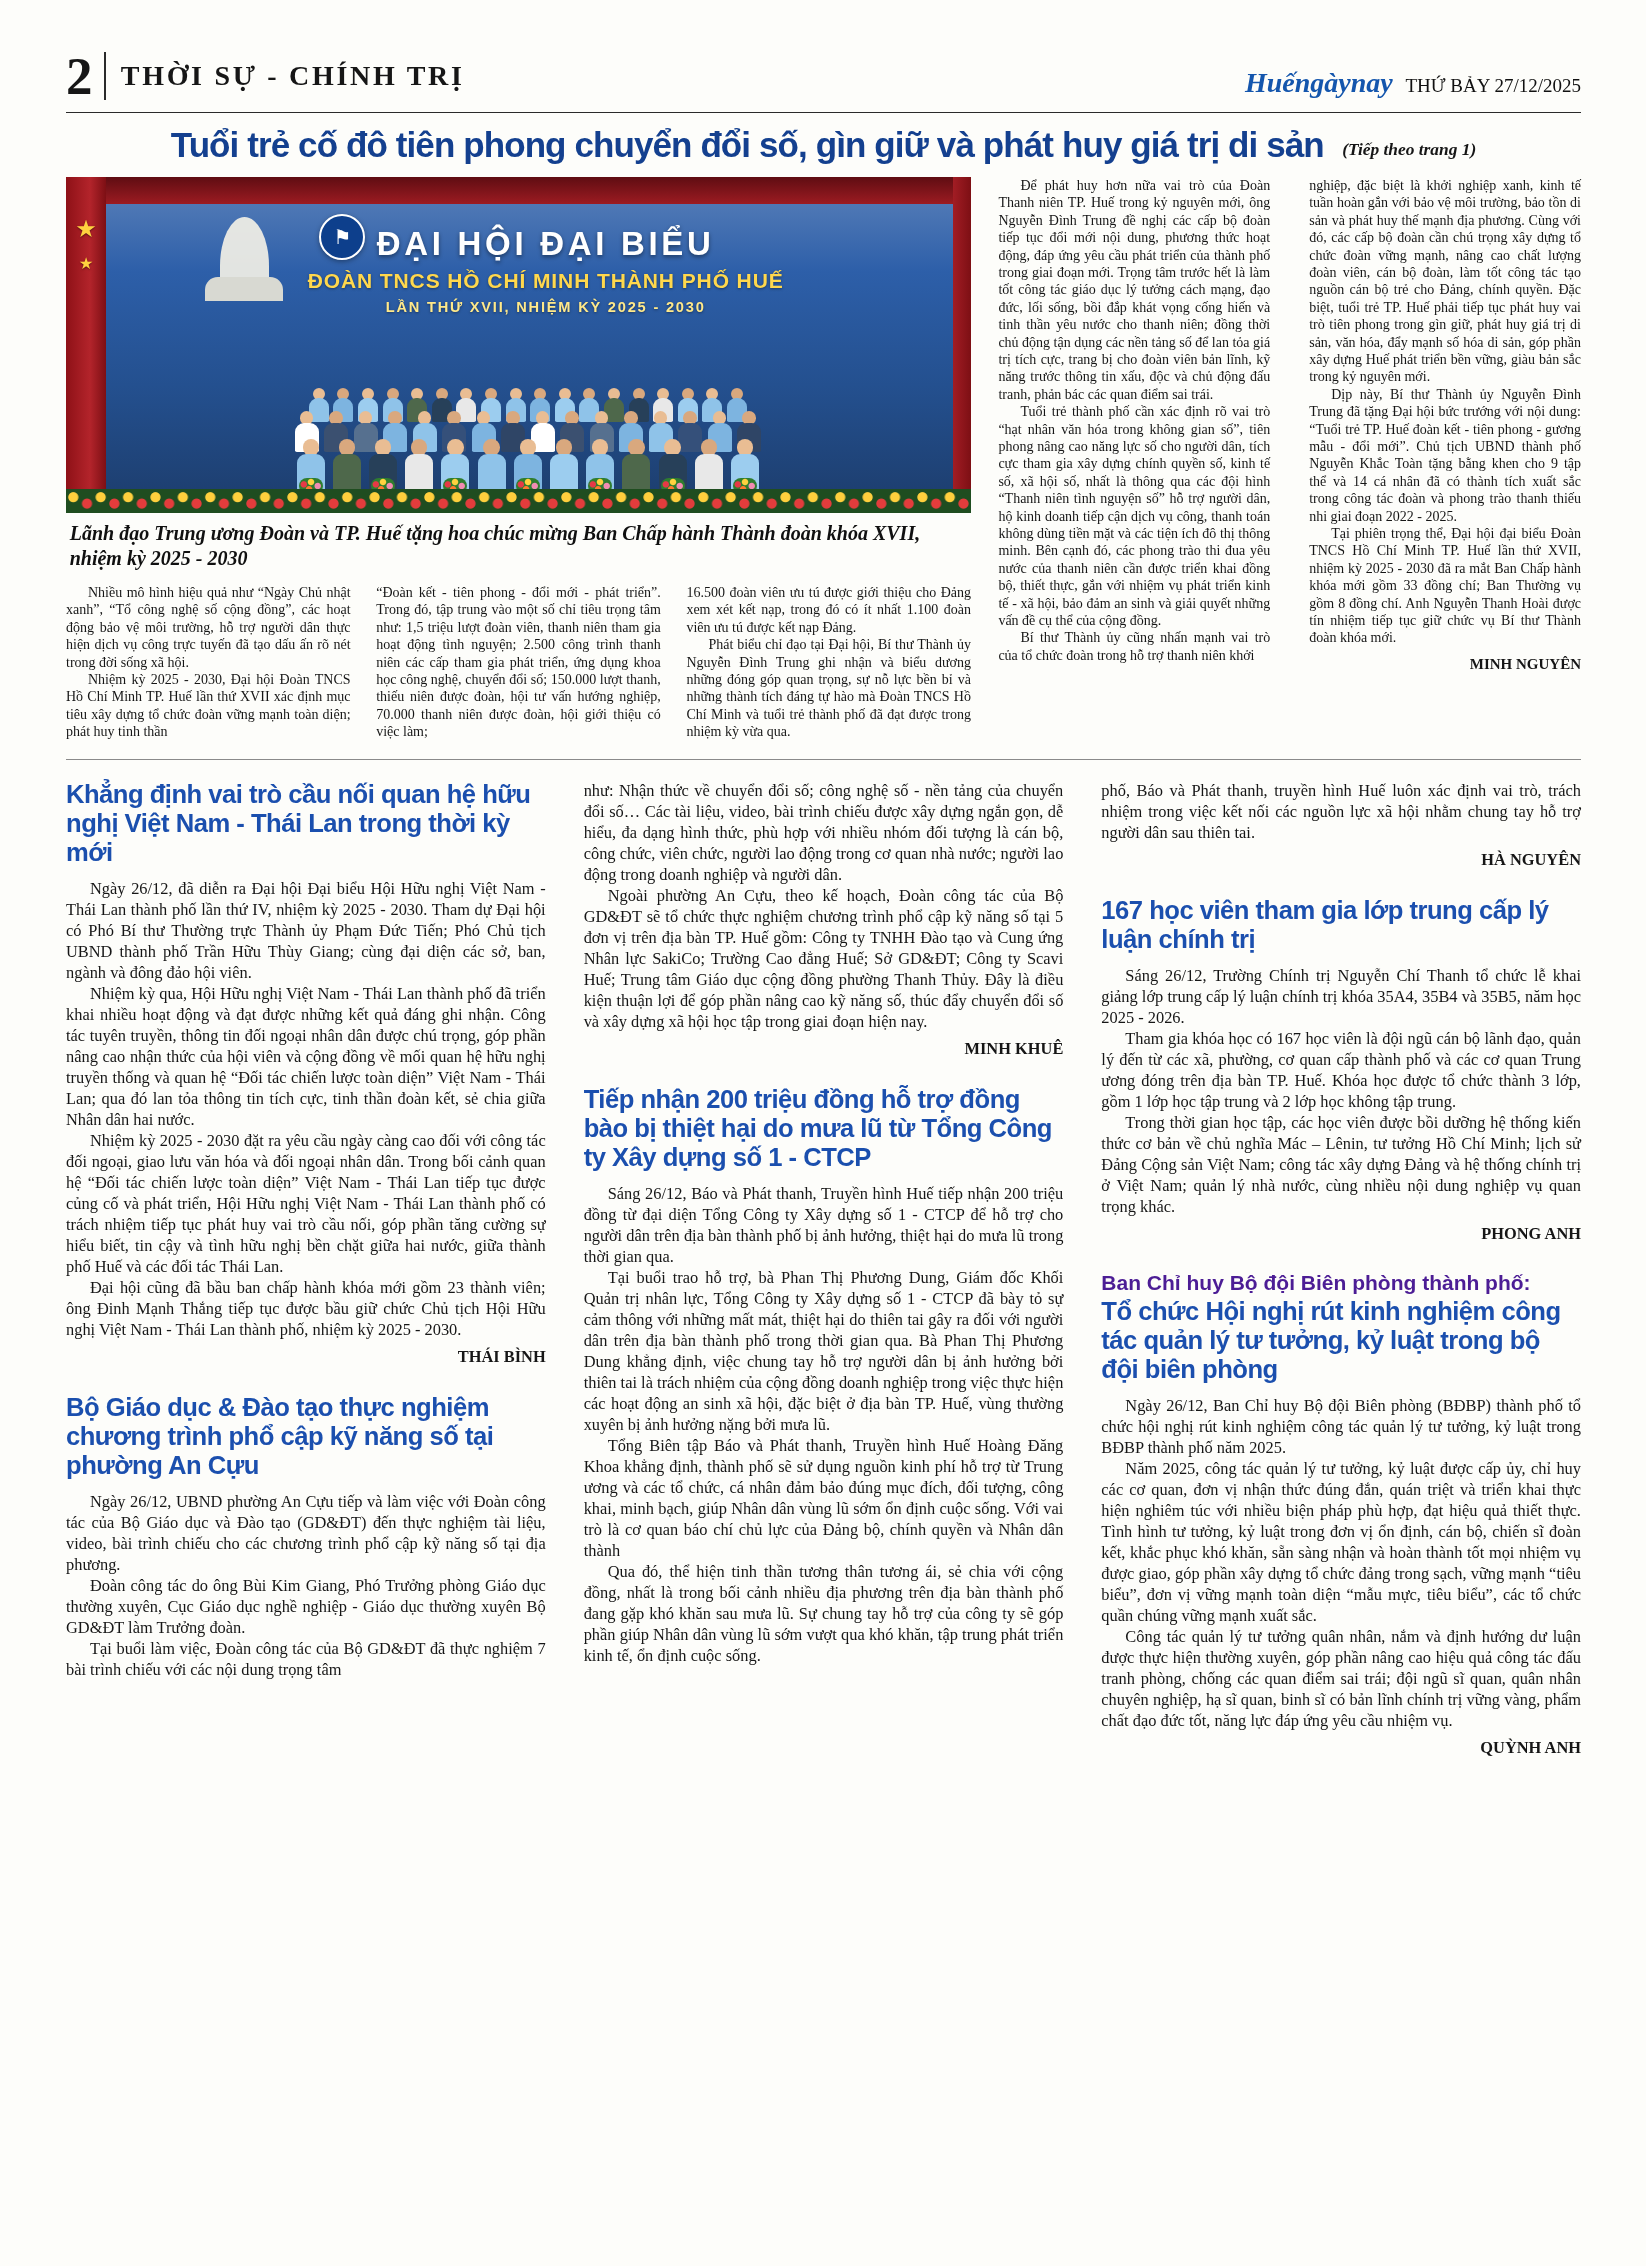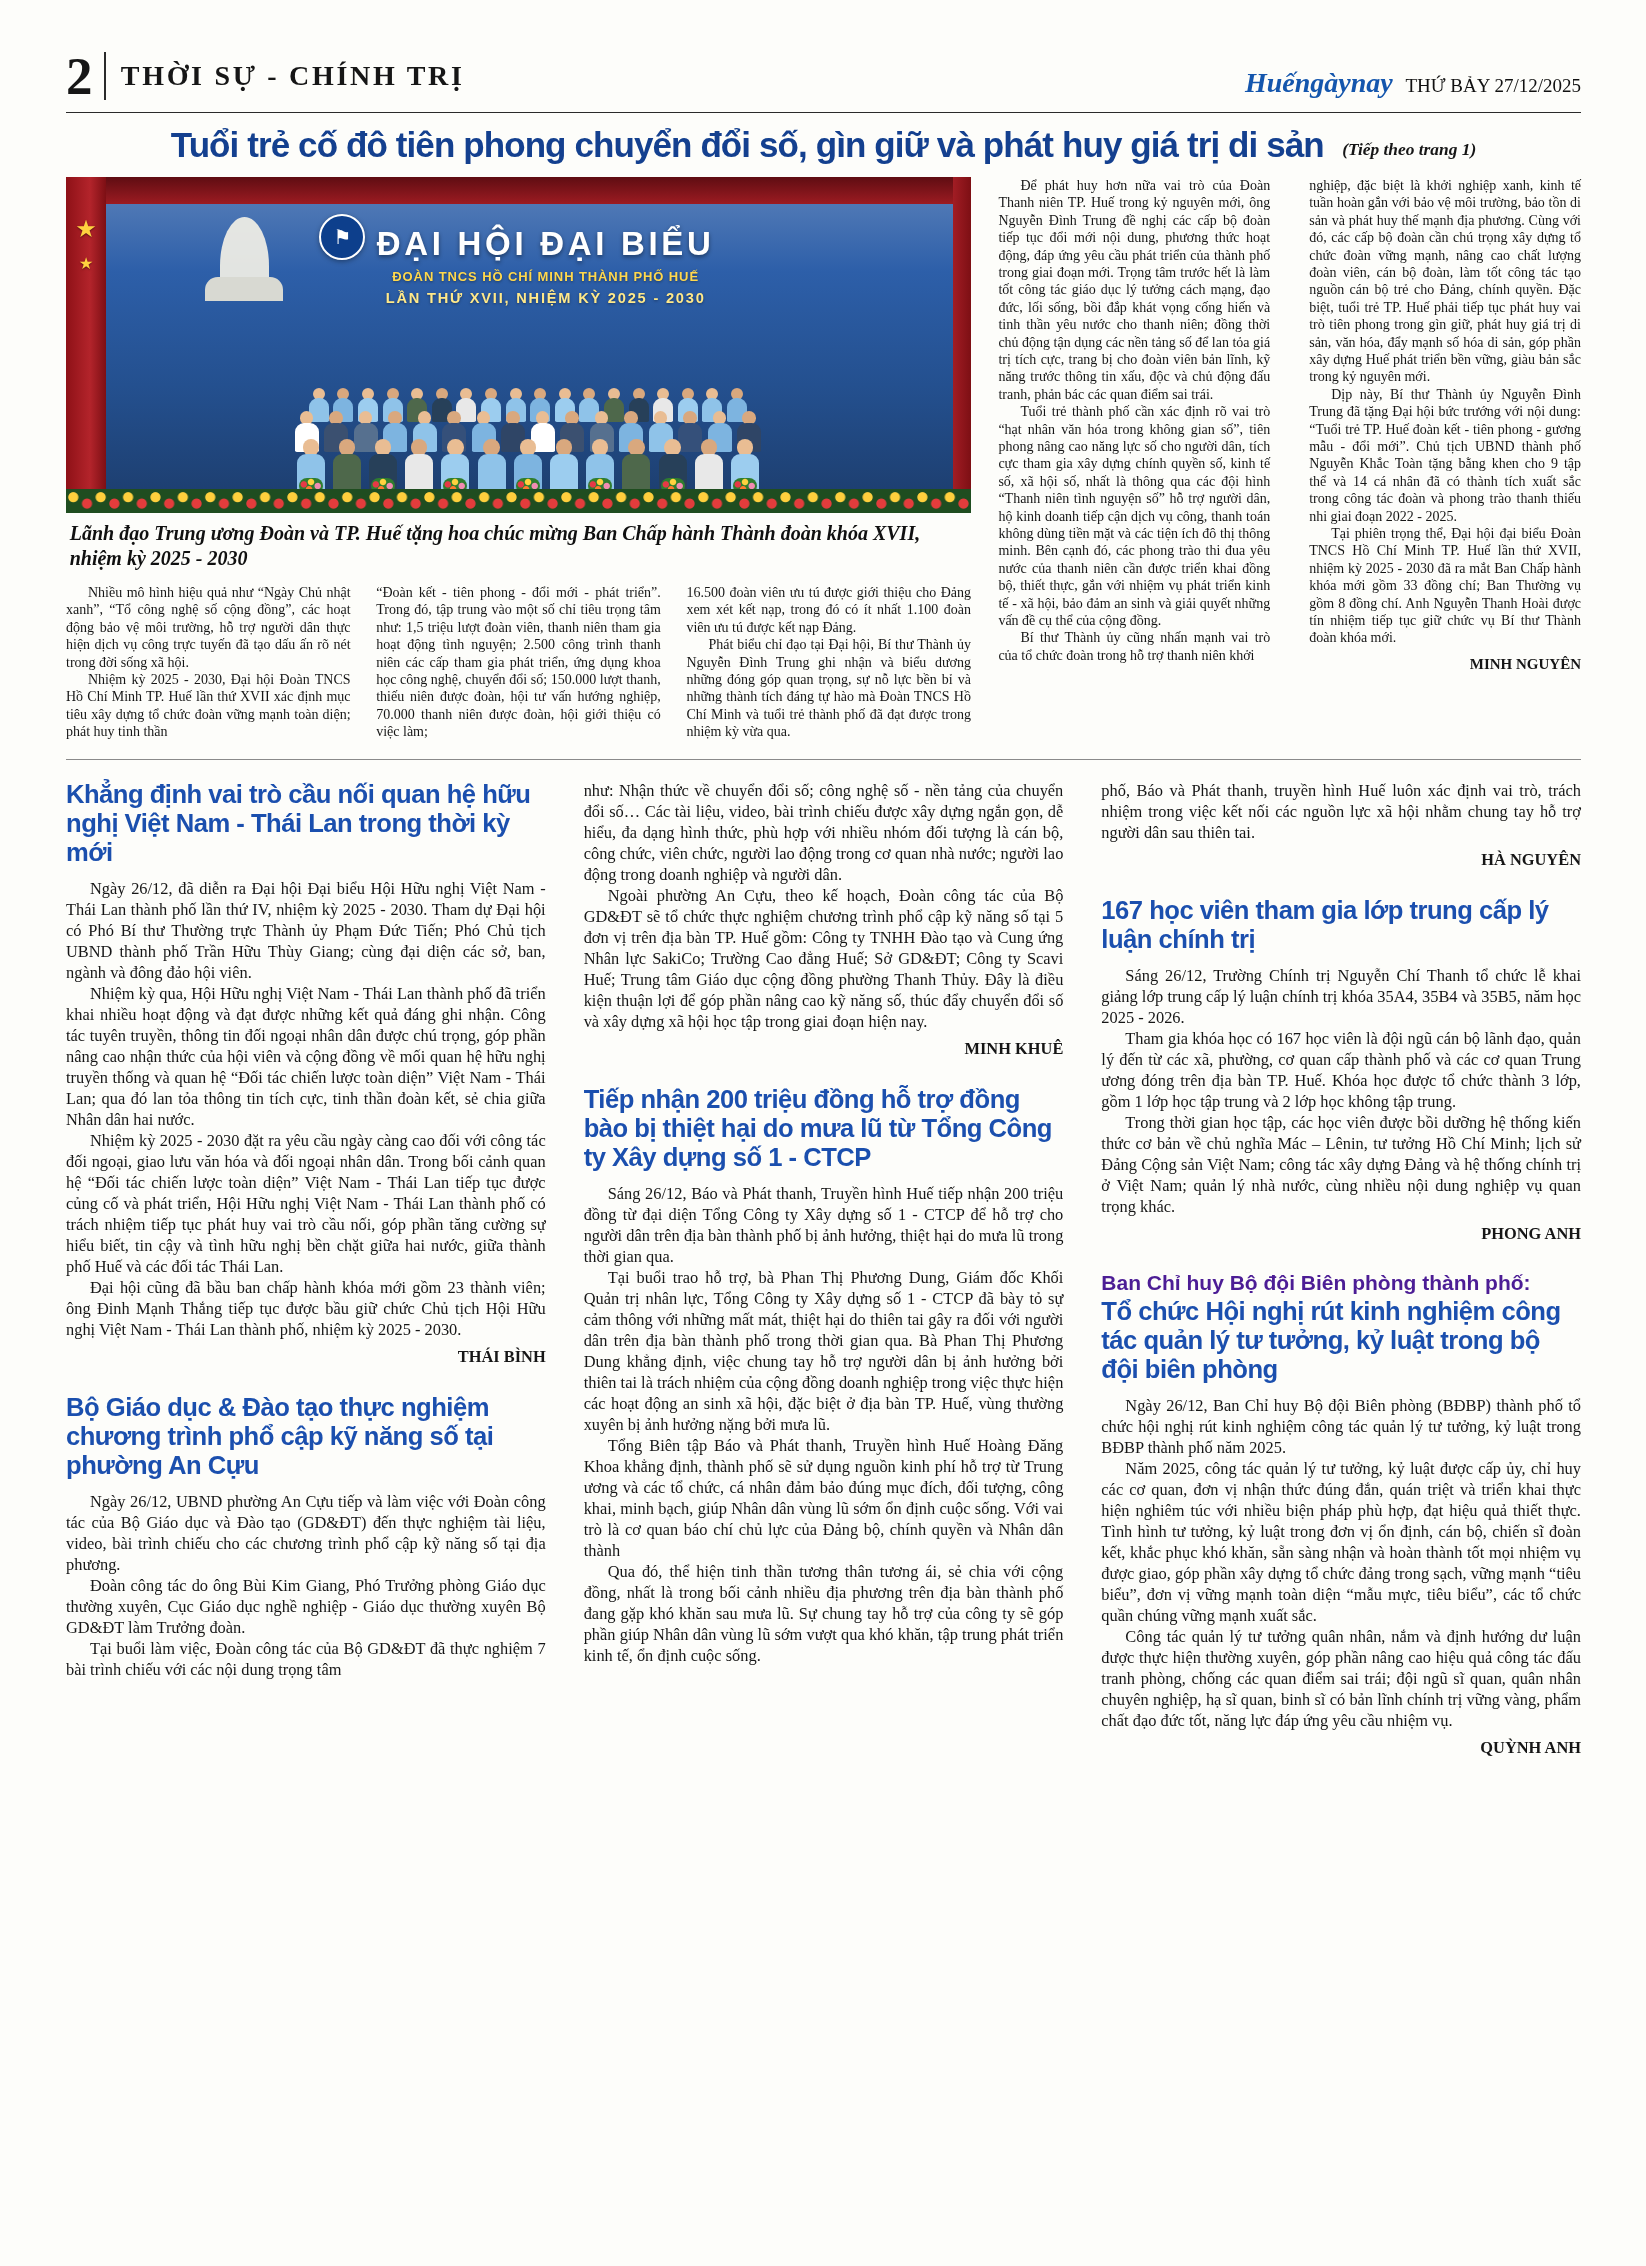--- a/index.html
+++ b/index.html
@@ -57,21 +57,21 @@
   .statue{position:absolute;top:40px;left:17%;width:49px;height:79px;z-index:1;opacity:.92;
     background:#f2f0e6;border-radius:50% 50% 9.1px 9.1px / 62% 62% 9.1px 9.1px;}
   .statue:after{content:"";position:absolute;bottom:-5.5px;left:-14.6px;right:-14.6px;height:24px;
     background:#e7e4d6;border-radius:12.8px 12.8px 0 0;}
   .emblem{position:absolute;top:37px;left:28%;width:42px;height:42px;border-radius:50%;z-index:2;
     background:#0d3f8c;border:2.7px solid #ffffff;display:flex;align-items:center;justify-content:center;
     color:#fff;font-size:20px;box-shadow:0 1.8px 5.5px rgba(0,0,0,.35);}
   .banner{position:absolute;top:48px;left:20%;width:66%;text-align:center;z-index:2;}
   .banner .b1{font-family:"Liberation Sans",sans-serif;font-weight:bold;font-size:33px;color:#ffffff;
     letter-spacing:3.7px;text-shadow:0 1.8px 4.6px rgba(0,0,0,.45);}
-  .banner .b2{font-family:"Liberation Sans",sans-serif;font-weight:bold;font-size:13px;color:#ffd84d;
+  .banner .b2{font-family:"Liberation Sans",sans-serif;font-weight:bold;font-size:21px;color:#ffd84d;
     letter-spacing:0.9px;margin-top:6.4px;text-shadow:0 0.9px 2.7px rgba(0,0,0,.4);}
   .banner .b3{font-family:"Liberation Sans",sans-serif;font-weight:bold;font-size:14.6px;color:#ffe98a;
     letter-spacing:1.8px;margin-top:5.5px;text-shadow:0 0.9px 2.7px rgba(0,0,0,.4);}
   .crowd{position:absolute;left:37px;right:18.3px;bottom:22px;z-index:4;}
   .crowd-row{display:flex;justify-content:center;}
   .person{position:relative;display:flex;flex-direction:column;align-items:center;}
   .head{border-radius:50%;background:#e9bd93;}
   .person:nth-child(even) .head{background:#d9a87e;}
   .torso{margin-top:-1.8px;border-radius:9.1px 9.1px 1.8px 1.8px;}
   .r0{gap:4.6px;}

